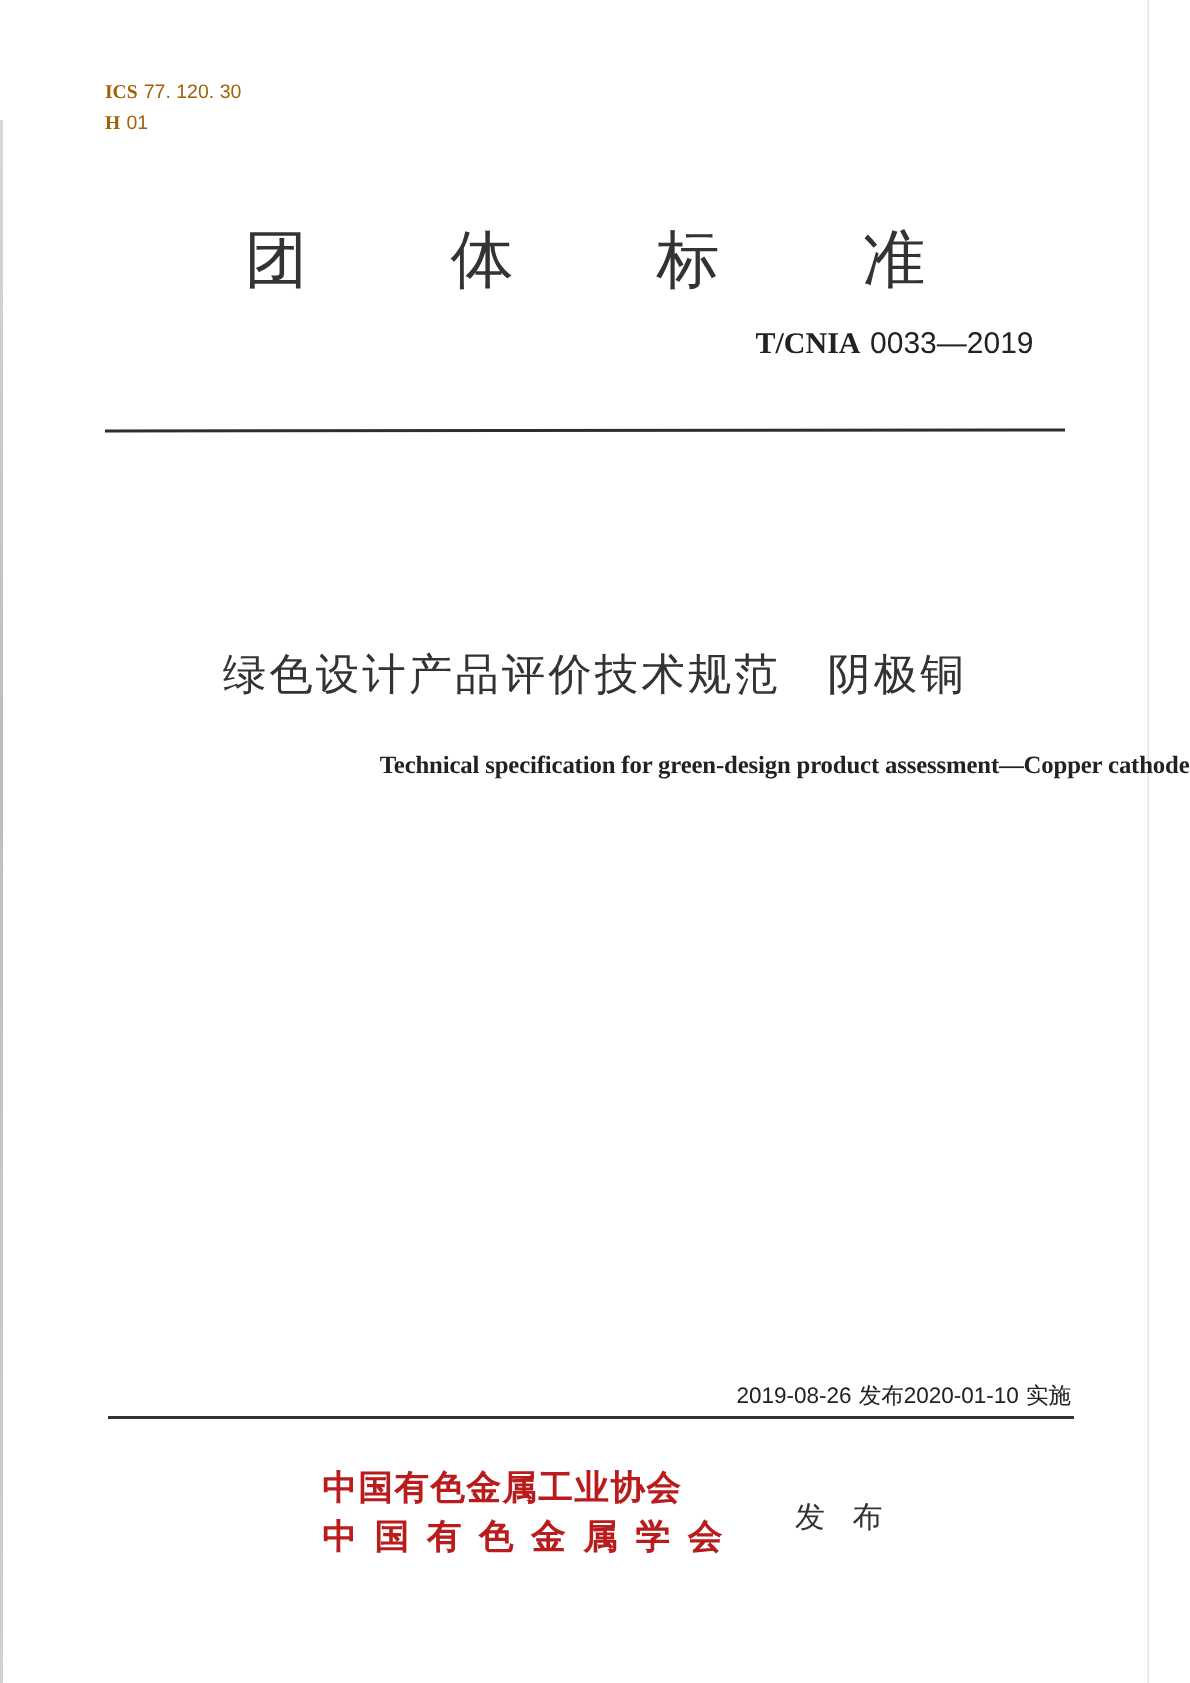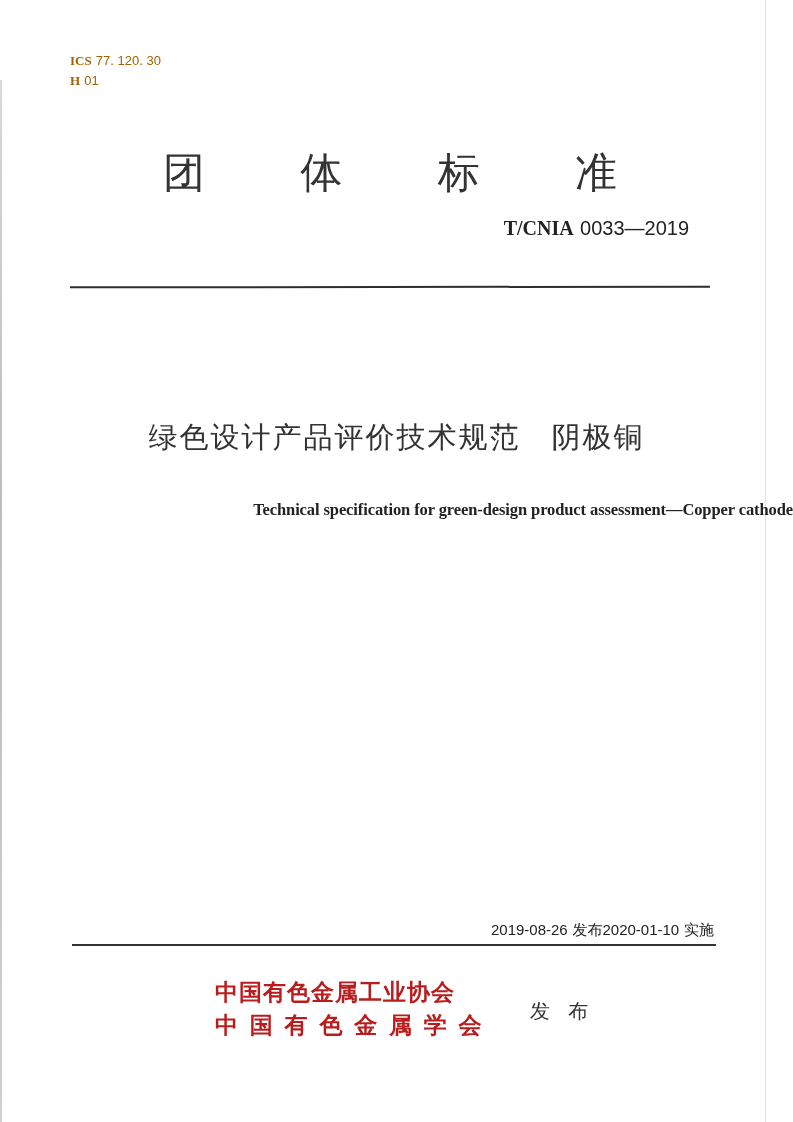--- a/index.html
+++ b/index.html
@@ -85,21 +85,21 @@
       position: absolute;
       left: 70px;
       top: 286px;
       width: 640px;
       height: 2px;
       background: #2e2e2e;
       transform: rotate(-0.06deg);
     }
     .title-cn {
       position: absolute;
-      top: 418px;
+      top: 430px;
       left: 0;
       width: 793px;
       text-align: center;
       font-size: 29px;
       letter-spacing: 2px;
       color: #333;
       white-space: pre;
     }
     .title-en {
       position: absolute;

